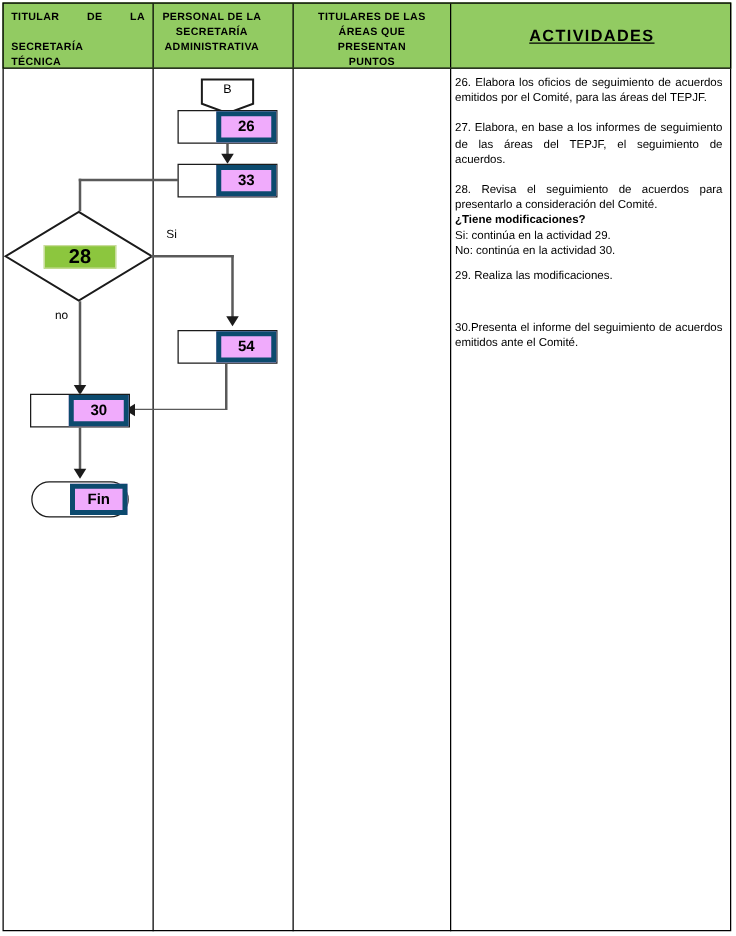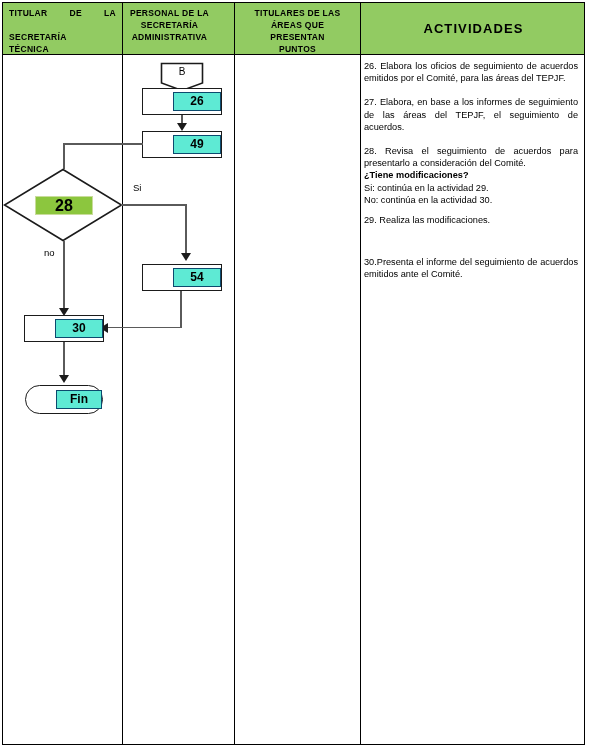--- a/index.html
+++ b/index.html
@@ -48,21 +48,21 @@
     font-size: 8.5px;
     line-height: 12px;
     padding-top: 4px;
     letter-spacing: 0.3px;
   }
   .hcell.div-right { border-right: 1px solid #000000; }
   .h1 { left: 0px;   width: 120px; padding-left: 6px; padding-right: 6px; text-align: justify; }
   .h1 > span { display: inline-block; width: 100%; }
   .h2 { left: 120px; width: 112px; text-align: center; padding-left: 3px; padding-right: 21px; }
   .h3 { left: 232px; width: 126px; text-align: center; padding-left: 3px; padding-right: 3px; }
-  .h4 { left: 358px; width: 225px; text-align: left; display: flex; align-items: center; justify-content: center; padding-top: 0; }
+  .h4 { left: 358px; width: 225px; text-align: left; display: flex; align-items: center; justify-content: center; padding-top: 0; text-decoration: underline; }
   .h4-label {
     font-size: 13px;
     font-weight: bold;
     letter-spacing: 1.1px;
   }
   
   .just-line {
     display: block;
     text-align: justify;
   }
@@ -103,22 +103,22 @@
   .node {
     position: absolute;
     box-sizing: border-box;
     background: #ffffff;
     border: 1.6px solid #1b1b1b;
     display: flex;
     align-items: center;
     justify-content: center;
   }
   .node .chip {
-    background: #5eead4;
-    border: 1px solid #0c4a6e;
+    background: #f0abfc;
+    border: 4px solid #0c4a6e;
     color: #000000;
     font-weight: bold;
     font-size: 12px;
     text-align: center;
     line-height: 15px;
     padding: 1px 0;
     margin-left: 30px;
   }
   .proc { width: 80px; height: 27px; }
   .proc .chip { width: 66px; }
@@ -235,21 +235,21 @@
   </div>
 
   <div class="node proc" style="left:142px; top:88px;">
     <div class="chip">26</div>
   </div>
 
   <div class="ln v" style="left:181px; top:115px; height:14px;"></div>
   <div class="arrow down" style="left:176.5px; top:123px;"></div>
 
   <div class="node proc" style="left:142px; top:131px;">
-    <div class="chip">49</div>
+    <div class="chip">33</div>
   </div>
 
   <div class="ln h" style="left:63px; top:143px; width:80px;"></div>
   <div class="ln v" style="left:63px; top:143px; height:26px;"></div>
 
   <div class="decision" style="left:3px; top:168px;">
     <svg width="120" height="74" viewBox="0 0 120 74">
       <polygon points="60,1.5 118.5,37 60,72.5 1.5,37" fill="#ffffff" stroke="#1b1b1b" stroke-width="1.6"></polygon>
     </svg>
     <div class="chip">28</div>

